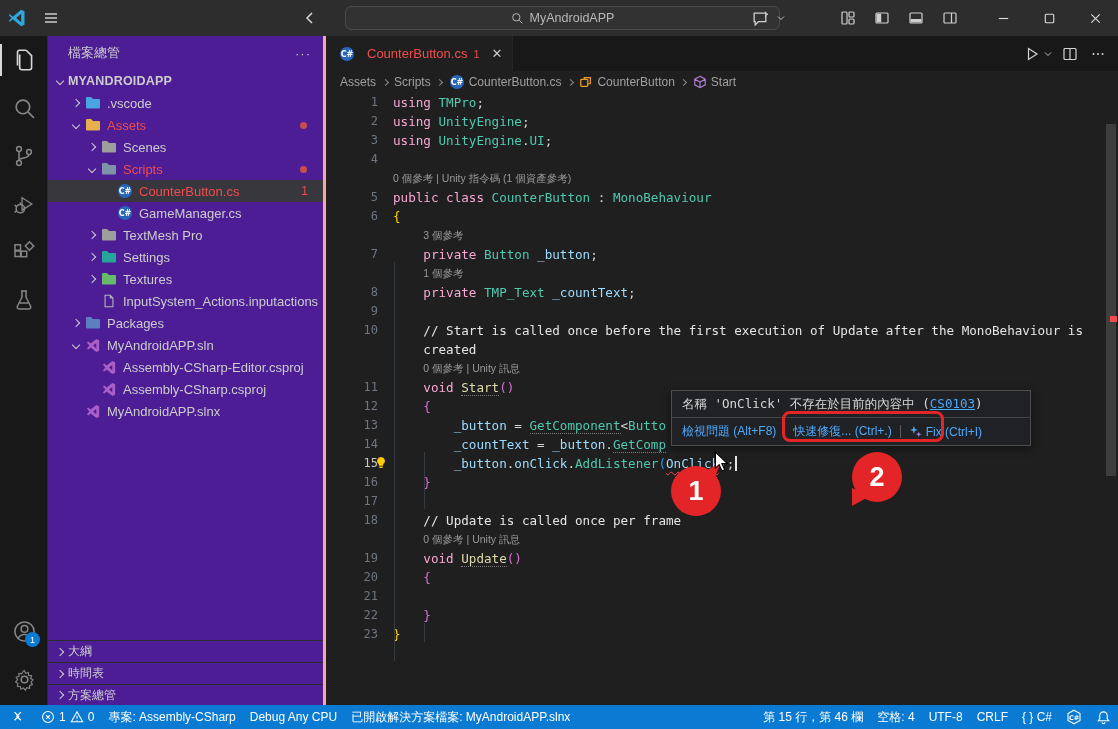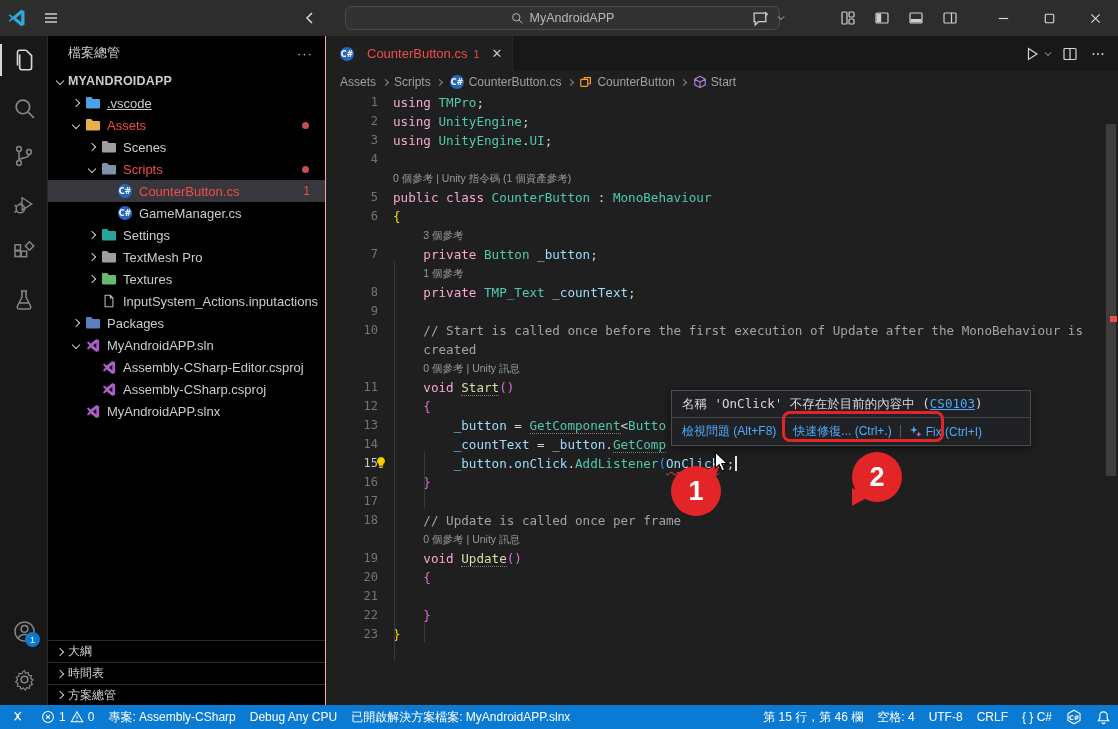--- a/index.html
+++ b/index.html
@@ -30,21 +30,21 @@
   .activitybar { width:48px; background:#181818; border-right:1px solid #2b2b2b; position:relative; }
   .ab-item { width:48px; height:48px; display:flex; align-items:center; justify-content:center;
     position:relative; cursor:pointer; color:#868686; }
   .ab-item.active { color:#d7d7d7; }
   .ab-item.active::before { content:""; position:absolute; left:0; top:8px; width:2px; height:32px; background:#d7d7d7; }
   .ab-bottom { position:absolute; bottom:2px; left:0; }
   .ab-badge { position:absolute; right:8px; bottom:8px; min-width:15px; height:15px; border-radius:50%;
     background:#0a7ad2; color:#fff; font-size:9px; display:flex; align-items:center; justify-content:center; }
 
   
-  .sidebar { width:278px; background:#000000; position:relative; border-right:1px solid #fca5a5; }
+  .sidebar { width:278px; background:#4c1d95; position:relative; border-right:3px solid #fca5a5; }
   .side-header { height:34px; display:flex; align-items:center; padding:0 12px 0 20px; font-size:13px; color:#cccccc; }
   .side-header .dots { margin-left:auto; cursor:pointer; color:#cccccc; letter-spacing:1px; }
   .tree { position:absolute; top:34px; left:0; right:0; }
   .tree-row { height:22px; display:flex; align-items:center; font-size:13px; cursor:pointer; position:relative; white-space:nowrap; }
   .tree-row.selected { background:#37373d; }
   .tree-row.err-fg .lbl { color:#f14c4c; }
   .tree-row.root .lbl { font-weight:bold; font-size:12.5px; letter-spacing:.2px; }
   .tree-row .lbl { overflow:hidden; text-overflow:ellipsis; }
   .chev { width:16px; height:16px; display:flex; align-items:center; justify-content:center; flex:none; }
   .chev i { display:block; width:6px; height:6px; border-right:1.4px solid #cccccc; border-bottom:1.4px solid #cccccc; }
@@ -76,21 +76,21 @@
   
   .code { position:absolute; top:57px; left:0; right:14px; bottom:0; overflow:hidden;
     font-family:"DejaVu Sans Mono",monospace; font-size:12.6px; }
   .crow { height:19px; display:flex; position:relative; }
   .gutter { width:67px; flex:none; text-align:right; padding-right:15px; color:#6e7681; line-height:19px; font-size:12px; }
   .gutter.cur { color:#c6c6c6; }
   .ctext { white-space:pre; line-height:19px; color:#d4d4d4; }
   .lens { font-family:"Liberation Sans","DejaVu Sans",sans-serif; font-size:10.5px; color:#999999; line-height:19px; cursor:pointer; }
   .tk-kw{color:#f9a8d4} .tk-type{color:#4ec9b0} .tk-typu{color:#4ec9b0; border-bottom:1px dotted #7b7b7b}
   .tk-var{color:#9cdcfe} .tk-fnu{color:#dcdcaa; border-bottom:1px dotted #7b7b7b}
-  .tk-cm{color:#a3a3a3} .tk-pl{color:#d4d4d4}
+  .tk-cm{color:#e5e5e5} .tk-pl{color:#d4d4d4}
   .tk-br1{color:#ffd602} .tk-br2{color:#da70d6} .tk-br3{color:#179fff}
   .tk-err{color:#9cdcfe; text-decoration:underline wavy #f14c4c 1px; text-underline-offset:3px;}
   .caret { display:inline-block; width:2px; height:15px; background:#e6e6e6; vertical-align:-3px; margin-left:1px; }
   .bulb { position:absolute; left:48px; top:2px; }
   .iguide { position:absolute; width:1px; background:#333a40; }
 
   
   .vscroll { position:absolute; right:0; top:35px; bottom:0; width:14px; }
   .vscroll .slider { position:absolute; left:2px; right:2px; top:53px; height:352px; background:rgba(121,121,121,.35); }
   .vscroll .errmark { position:absolute; right:1px; top:245px; width:7px; height:6px; background:#f14c4c; }
@@ -292,21 +292,21 @@
       <span>檔案總管</span>
       <span class="dots">···</span>
     </div>
     <div class="tree" id="tree">
         <div class="tree-row root" style="padding-left: 4px;">
           <span class="chev down">
             <i></i>
           </span>
           <span class="lbl">MYANDROIDAPP</span>
         </div>
-        <div class="tree-row" style="padding-left: 20px; text-decoration: underline;">
+        <div class="tree-row" style="padding-left: 20px;">
           <span class="chev right">
             <i></i>
           </span>
           <span class="ticon">
             <svg width="16" height="14" viewBox="0 0 16 14">
               <path fill="#4ba3e3" d="M1 2 a1 1 0 0 1 1 -1 H6 L8 3 H14 a1 1 0 0 1 1 1 V11.5 a1 1 0 0 1 -1 1 H2 a1 1 0 0 1 -1 -1 Z"></path>
             </svg>
           </span>
           <span class="lbl">.vscode</span>
         </div>
@@ -365,35 +365,35 @@
             </svg>
           </span>
           <span class="lbl">GameManager.cs</span>
         </div>
         <div class="tree-row" style="padding-left: 36px;">
           <span class="chev right">
             <i></i>
           </span>
           <span class="ticon">
             <svg width="16" height="14" viewBox="0 0 16 14">
-              <path fill="#26a69a" d="M1 2 a1 1 0 0 1 1 -1 H6 L8 3 H14 a1 1 0 0 1 1 1 V11.5 a1 1 0 0 1 -1 1 H2 a1 1 0 0 1 -1 -1 Z"></path>
-            </svg>
-          </span>
-          <span class="lbl">Settings</span>
+              <path fill="#9e9e9e" d="M1 2 a1 1 0 0 1 1 -1 H6 L8 3 H14 a1 1 0 0 1 1 1 V11.5 a1 1 0 0 1 -1 1 H2 a1 1 0 0 1 -1 -1 Z"></path>
+            </svg>
+          </span>
+          <span class="lbl">TextMesh Pro</span>
         </div>
         <div class="tree-row" style="padding-left: 36px;">
           <span class="chev right">
             <i></i>
           </span>
           <span class="ticon">
             <svg width="16" height="14" viewBox="0 0 16 14">
-              <path fill="#9e9e9e" d="M1 2 a1 1 0 0 1 1 -1 H6 L8 3 H14 a1 1 0 0 1 1 1 V11.5 a1 1 0 0 1 -1 1 H2 a1 1 0 0 1 -1 -1 Z"></path>
-            </svg>
-          </span>
-          <span class="lbl">TextMesh Pro</span>
+              <path fill="#26a69a" d="M1 2 a1 1 0 0 1 1 -1 H6 L8 3 H14 a1 1 0 0 1 1 1 V11.5 a1 1 0 0 1 -1 1 H2 a1 1 0 0 1 -1 -1 Z"></path>
+            </svg>
+          </span>
+          <span class="lbl">Settings</span>
         </div>
         <div class="tree-row" style="padding-left: 36px;">
           <span class="chev right">
             <i></i>
           </span>
           <span class="ticon">
             <svg width="16" height="14" viewBox="0 0 16 14">
               <path fill="#66bb6a" d="M1 2 a1 1 0 0 1 1 -1 H6 L8 3 H14 a1 1 0 0 1 1 1 V11.5 a1 1 0 0 1 -1 1 H2 a1 1 0 0 1 -1 -1 Z"></path>
             </svg>
           </span>

